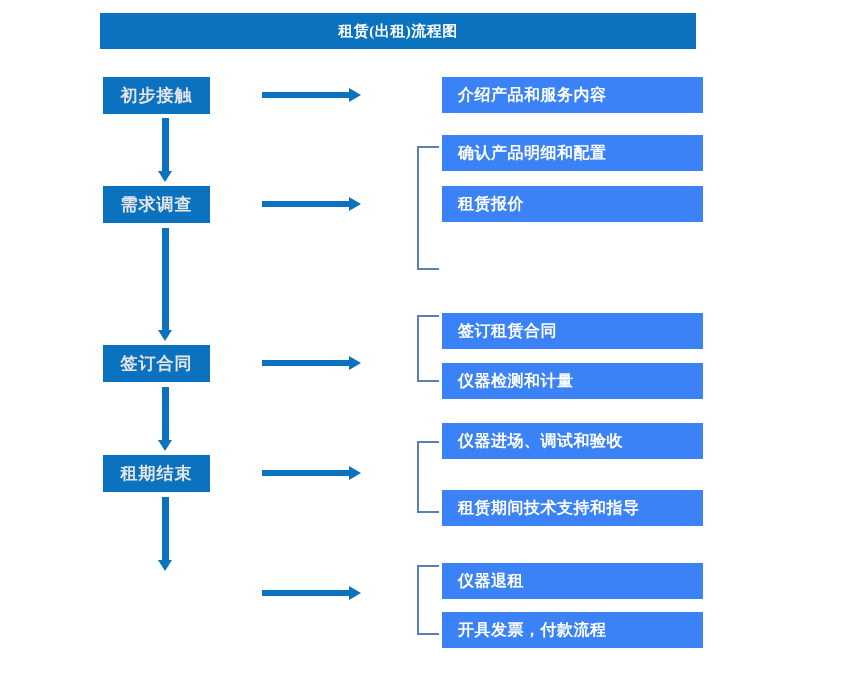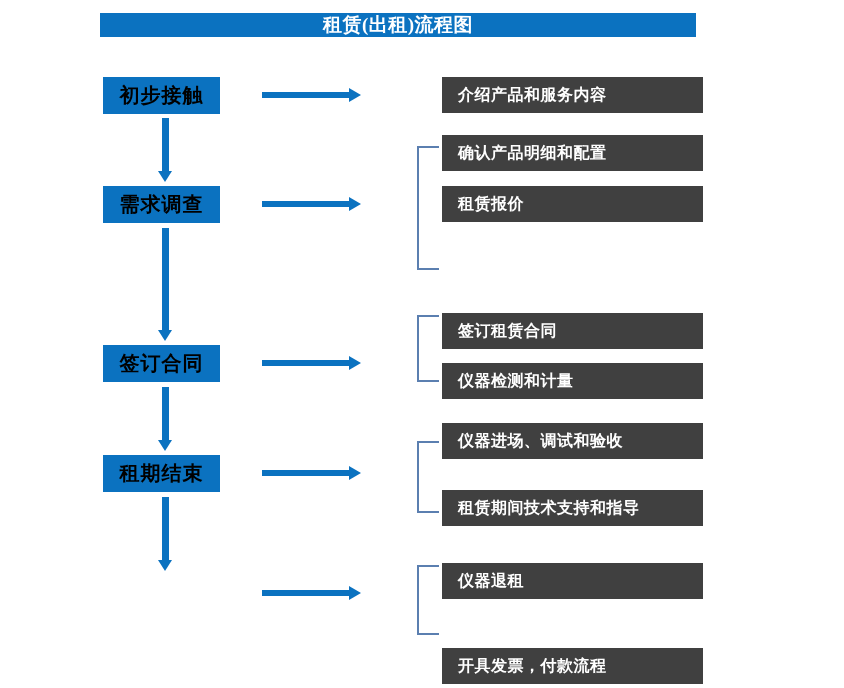--- a/index.html
+++ b/index.html
@@ -17,54 +17,54 @@
     background: #ffffff;
     overflow: hidden;
   }
 
   
   .title-bar {
     position: absolute;
     left: 100px;
     top: 13px;
     width: 596px;
-    height: 24px;
+    height: 36px;
     background: #0b72c0;
     color: #ffffff;
-    font-size: 19px;
+    font-size: 15px;
     font-weight: bold;
     display: flex;
     align-items: center;
     justify-content: center;
     letter-spacing: 0.5px;
   }
 
   
   .stage-box {
     position: absolute;
     left: 103px;
-    width: 117px;
+    width: 107px;
     height: 37px;
     background: #0b72c0;
-    color: #000000;
-    font-size: 20px;
+    color: #e5e5e5;
+    font-size: 17px;
     font-weight: bold;
     display: flex;
     align-items: center;
     justify-content: center;
     letter-spacing: 1px;
   }
 
   
   .detail-box {
     position: absolute;
     left: 442px;
     width: 261px;
     height: 36px;
-    background: #404040;
+    background: #3b82f6;
     color: #ffffff;
     font-size: 16px;
     font-weight: bold;
     display: flex;
     align-items: center;
     padding-left: 16px;
     box-sizing: border-box;
     letter-spacing: 0.5px;
   }
 
@@ -188,15 +188,15 @@
   <div class="detail-box" style="top:135px;">确认产品明细和配置</div>
   <div class="detail-box" style="top:186px;">租赁报价</div>
 
   <div class="detail-box" style="top:313px;">签订租赁合同</div>
   <div class="detail-box" style="top:363px;">仪器检测和计量</div>
 
   <div class="detail-box" style="top:423px;">仪器进场、调试和验收</div>
   <div class="detail-box" style="top:490px;">租赁期间技术支持和指导</div>
 
   <div class="detail-box" style="top:563px;">仪器退租</div>
-  <div class="detail-box" style="top:612px;margin-top:36px;">开具发票，付款流程</div>
+  <div class="detail-box" style="top:612px;">开具发票，付款流程</div>
 
 </div>
 
 </body></html>

